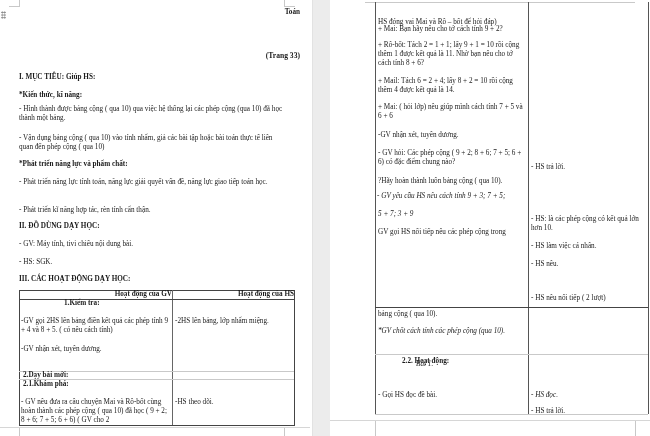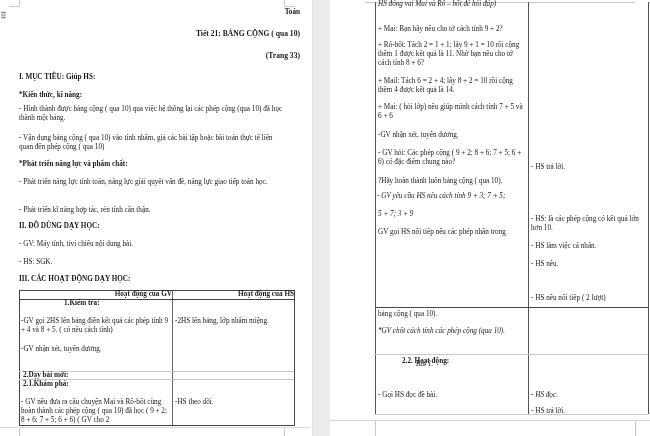--- a/index.html
+++ b/index.html
@@ -36,21 +36,20 @@
 </style>
 </head>
 <body>
 
 <div id="page-left" class="page">
   <div class="corner" style="left:9px;top:-4px;border-width:0 1px 1px 0;"></div>
   <div class="corner" style="left:284px;top:-4px;border-width:0 0 1px 1px;"></div>
   <div class="drag-handle"></div>
 
   <div class="t b c" style="left:0;width:300px;top:8px;">Toán</div>
-  <div class="t b c" style="left:0;width:300px;top:29px;font-size:7.6px;">Tiết 21: BẢNG CỘNG ( qua 10)</div>
   <div class="t b c" style="left:0;width:300px;top:51px;font-size:7.6px;">(Trang 33)</div>
 
   <div class="t b" style="left:19px;top:73px;">I. MỤC TIÊU: Giúp HS:</div>
   <div class="t b" style="left:19px;top:91px;">*Kiến thức, kĩ năng:</div>
   <div class="t wrap" style="left:19px;top:105px;width:266px;">- Hình thành được bảng cộng ( qua 10) qua việc hệ thống lại các phép cộng (qua 10) đã học thành một bảng.</div>
   <div class="t wrap" style="left:19px;top:134px;width:266px;">- Vận dụng bảng cộng ( qua 10) vào tính nhẩm, giả các bài tập hoặc bài toán thực tế liên quan đến phép cộng ( qua 10)</div>
   <div class="t b" style="left:19px;top:160px;">*Phát triển năng lực và phẩm chất:</div>
   <div class="t wrap" style="left:19px;top:178px;width:266px;">- Phát triển năng lực tính toán, năng lực giải quyết vấn đề, năng lực giao tiếp toán học.</div>
   <div class="t" style="left:19px;top:206px;">- Phát triển kĩ năng hợp tác, rèn tính cẩn thận.</div>
 
@@ -94,31 +93,31 @@
   <div class="hline light" style="left:35px;top:2px;width:270px;"></div>
 
   <div>
     <div class="vline" style="left:45px;top:2px;height:412px;background:#555;width:1.3px;"></div>
     <div class="vline" style="left:198px;top:2px;height:412px;background:#555;"></div>
     <div class="vline" style="left:318px;top:2px;height:412px;background:#555;width:1.3px;"></div>
     <div class="hline" style="left:45px;top:307px;width:273px;background:#444;"></div>
     <div class="hline light" style="left:45px;top:354px;width:273px;"></div>
     <div class="hline light" style="left:45px;top:414px;width:273px;"></div>
 
-    <div class="t" style="left:48px;top:0;font-style:italic;">HS đóng vai Mai và Rô – bốt để hỏi đáp)</div>
+    <div class="t" style="left:48px;top:18px;">HS đóng vai Mai và Rô – bốt để hỏi đáp)</div>
     <div class="t" style="left:48px;top:25px;">+ Mai: Bạn hãy nêu cho tớ cách tính 9 + 2?</div>
     <div class="t wrap" style="left:48px;top:41px;width:148px;">+ Rô-bốt: Tách 2 = 1 + 1; lấy 9 + 1 = 10 rồi cộng thêm  1 được kết quả là  11.  Nhờ bạn nêu cho tớ cách tính 8 + 6?</div>
     <div class="t wrap" style="left:48px;top:77px;width:148px;">+ Mail: Tách 6 = 2 + 4; lấy 8 + 2 = 10 rồi cộng thêm 4 được kết quả là 14.</div>
     <div class="t wrap" style="left:48px;top:103px;width:148px;">+ Mai: ( hỏi lớp) nêu giúp mình cách tính 7 + 5 và 6 + 6</div>
     <div class="t" style="left:48px;top:131px;">-GV nhận xét, tuyên dương.</div>
     <div class="t wrap" style="left:48px;top:149px;width:148px;">- GV hỏi: Các phép cộng ( 9 + 2; 8 + 6; 7 + 5; 6 + 6) có đặc điểm chung nào?</div>
     <div class="t" style="left:48px;top:177px;">?Hãy hoàn thành luôn bảng cộng ( qua 10).</div>
     <div class="t i" style="left:47px;top:192px;">- GV yêu cầu HS nêu cách tính 9 + 3; 7 + 5;</div>
     <div class="t i" style="left:48px;top:210px;">5 + 7; 3 + 9</div>
-    <div class="t" style="left:48px;top:228px;">GV gọi HS nối tiếp nêu các phép nhân trong</div>
+    <div class="t" style="left:48px;top:228px;">GV gọi HS nối tiếp nêu các phép cộng trong</div>
 
     <div class="t" style="left:201px;top:163px;">- HS trả lời.</div>
     <div class="t wrap" style="left:201px;top:215px;width:115px;">- HS: là các phép cộng có kết quả lớn hơn 10.</div>
     <div class="t" style="left:201px;top:242px;">- HS làm việc cá nhân.</div>
     <div class="t" style="left:201px;top:260px;">- HS nêu.</div>
     <div class="t" style="left:201px;top:294px;">- HS nêu nối tiếp ( 2 lượt)</div>
 
     <div class="t" style="left:48px;top:310px;">bảng cộng ( qua 10).</div>
     <div class="t i" style="left:48px;top:327px;">*GV chốt cách tính các phép cộng (qua 10).</div>
 

